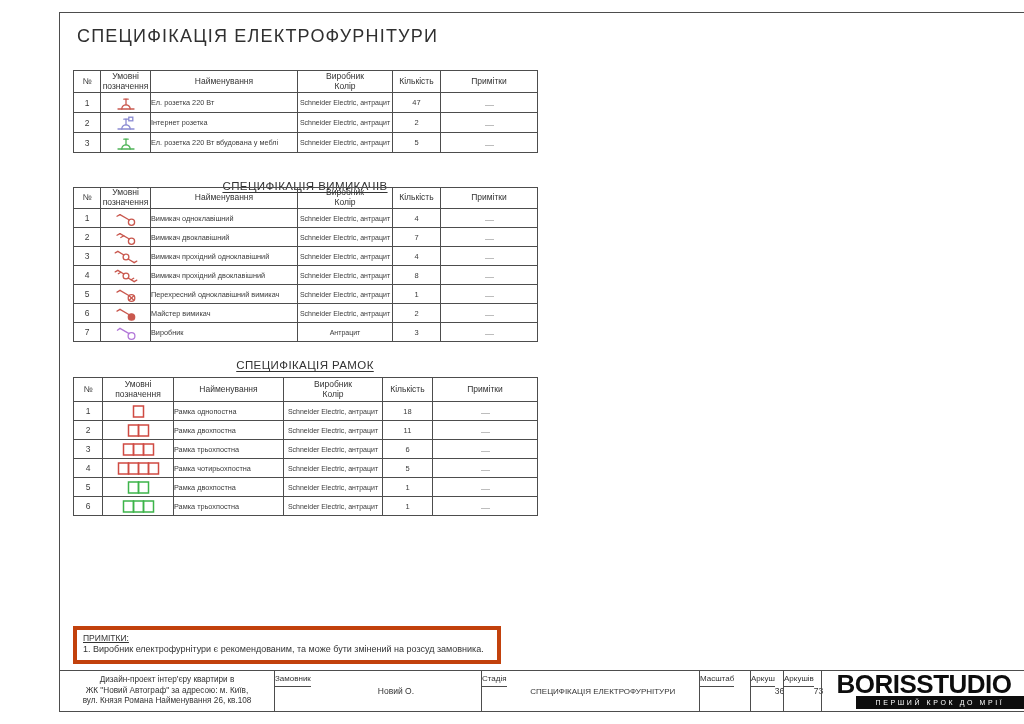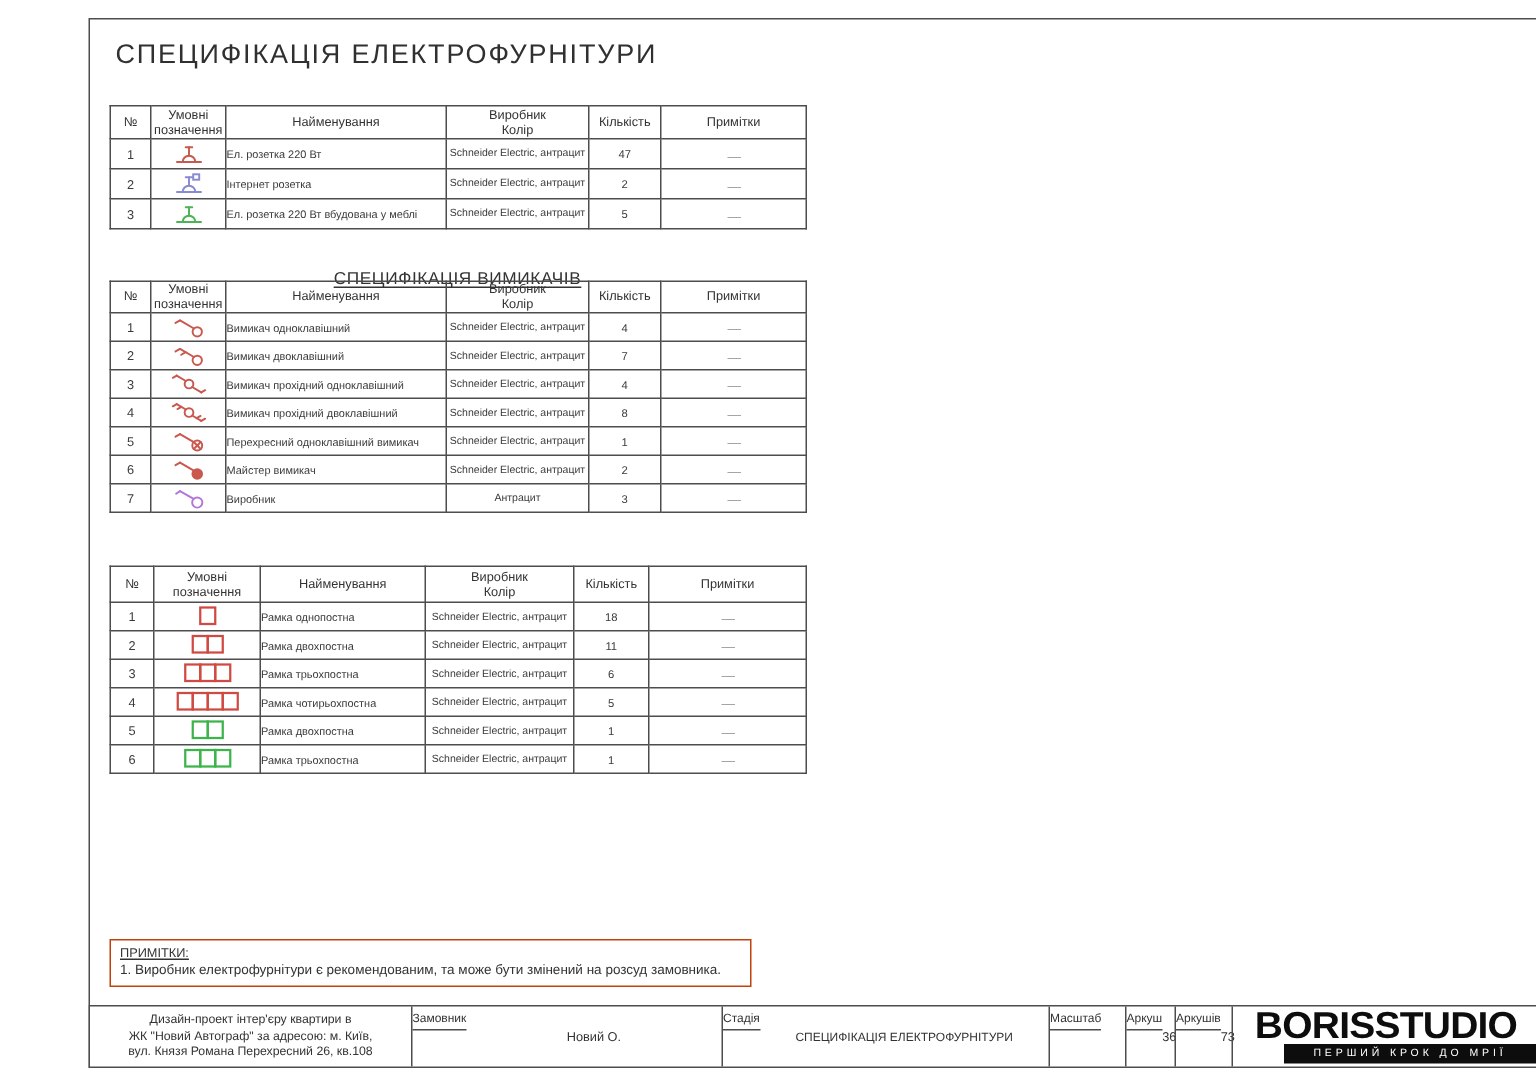--- a/index.html
+++ b/index.html
@@ -18,21 +18,21 @@
   .t1 thead th{height:22px}.t2 thead th{height:21px}.t3 thead th{height:24px}
   .t1 tbody td{height:20px}.t2 tbody td{height:19px}.t3 tbody td{height:19px}
   .c-num{text-align:center;font-size:8.5px;}
   .c-sym{text-align:center;}
   .c-sym svg{vertical-align:middle;}
   .c-name{font-size:7.3px;padding-left:9px;}
   .c-maker{text-align:center;font-size:7px;}
   .c-qty{text-align:center;font-size:7.5px;}
   .c-note{text-align:center;}
   .dash{color:#9a9a9a;font-size:9px;letter-spacing:-1px;}
-  .notes{position:absolute;left:58px;top:626px;width:428px;border:1px solid #c2410c;
+  .notes{position:absolute;left:58px;top:626px;width:428px;border:4px solid #c2410c;
          box-sizing:border-box;padding:3px 6px 4px 6px;font-size:9px;line-height:1.3;color:#333;}
   .notes-title{text-decoration:underline;text-underline-offset:1px;font-size:8.5px;}
   .titleblock{position:absolute;left:44px;top:670px;width:968px;height:42px;display:flex;
               border:1px solid #4d4d4d;box-sizing:border-box;background:#fff;}
   .tb-cell{box-sizing:border-box;border-left:1px solid #4d4d4d;height:100%;}
   .tb-cell:first-child{border-left:none;}
   .tb-project{width:214px;display:flex;flex-direction:column;justify-content:center;
               text-align:center;font-size:8.2px;line-height:1.3;color:#333;}
   .tb-col{display:flex;flex-direction:row;}
   .w-zamovnyk{width:207px}.w-stadia{width:218px}.w-masshtab{width:51px}.w-arkush{width:33px}.w-arkushiv{width:38px}
@@ -227,20 +227,21 @@
                 <line x1="7" y1="3.4" x2="4.4" y2="5.2"></line>
               </svg></span></td>
           <td class="c-name">Виробник</td>
           <td class="c-maker">Антрацит</td>
           <td class="c-qty">3</td>
           <td class="c-note"><span class="dash">—</span></td>
         </tr>
       </tbody>
     </table>
 
+  <div class="spec-title st3">СПЕЦИФІКАЦІЯ РАМОК</div>
   <table class="spec-table t3">
       <colgroup>
         <col style="width:29px">
         <col style="width:71px">
         <col style="width:110px">
         <col style="width:99px">
         <col style="width:50px">
         <col style="width:105px">
       </colgroup>
       <thead>
@@ -328,21 +329,21 @@
 
   <div class="notes">
     <div class="notes-title">ПРИМІТКИ:</div>
     <div>1. Виробник електрофурнітури є рекомендованим, та може бути змінений на розсуд замовника.</div>
   </div>
 
   <div class="titleblock">
     <div class="tb-cell tb-project">
       <div>Дизайн-проект інтер'єру квартири в</div>
       <div>ЖК "Новий Автограф" за адресою: м. Київ,</div>
-      <div>вул. Князя Романа Перехресний 26, кв.108</div>
+      <div>вул. Князя Романа Найменування 26, кв.108</div>
     </div>
     <div class="tb-cell tb-col w-zamovnyk">
       <div class="tb-label">Замовник</div>
       <div class="tb-value">Новий О.</div>
     </div>
     <div class="tb-cell tb-col w-stadia">
       <div class="tb-label">Стадія</div>
       <div class="tb-value" style="font-size:8px">СПЕЦИФІКАЦІЯ ЕЛЕКТРОФУРНІТУРИ</div>
     </div>
     <div class="tb-cell tb-col w-masshtab">

